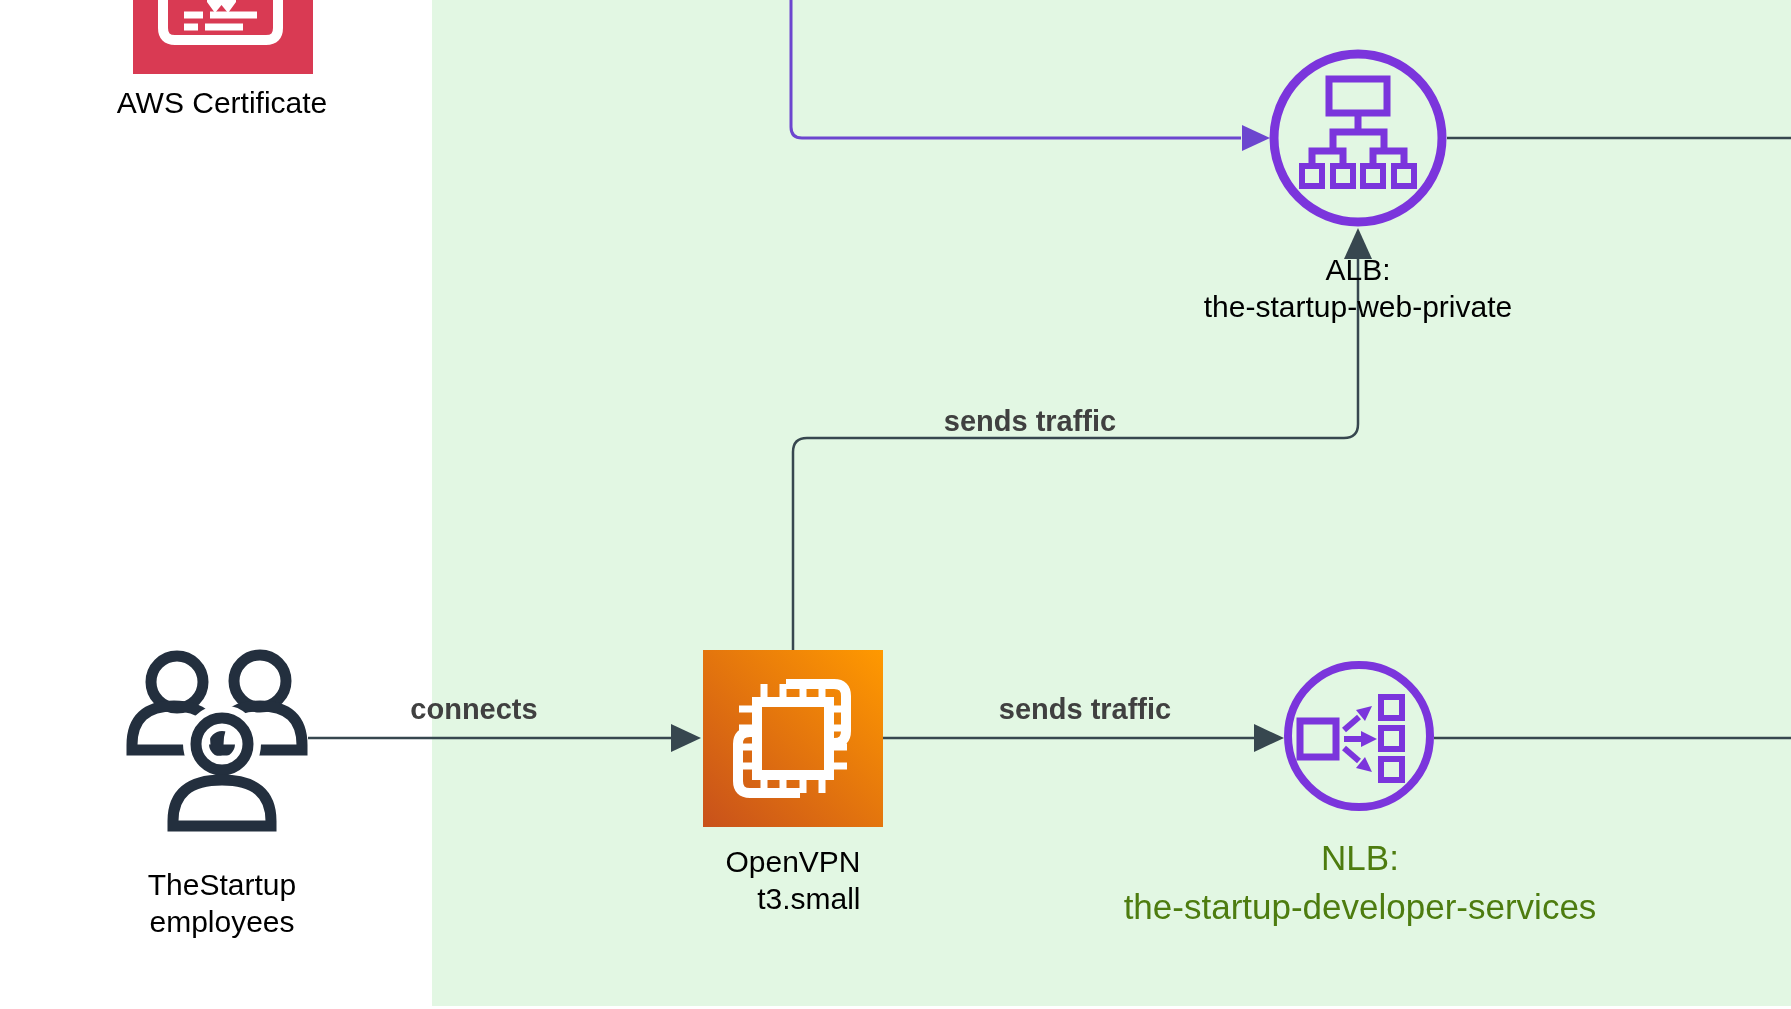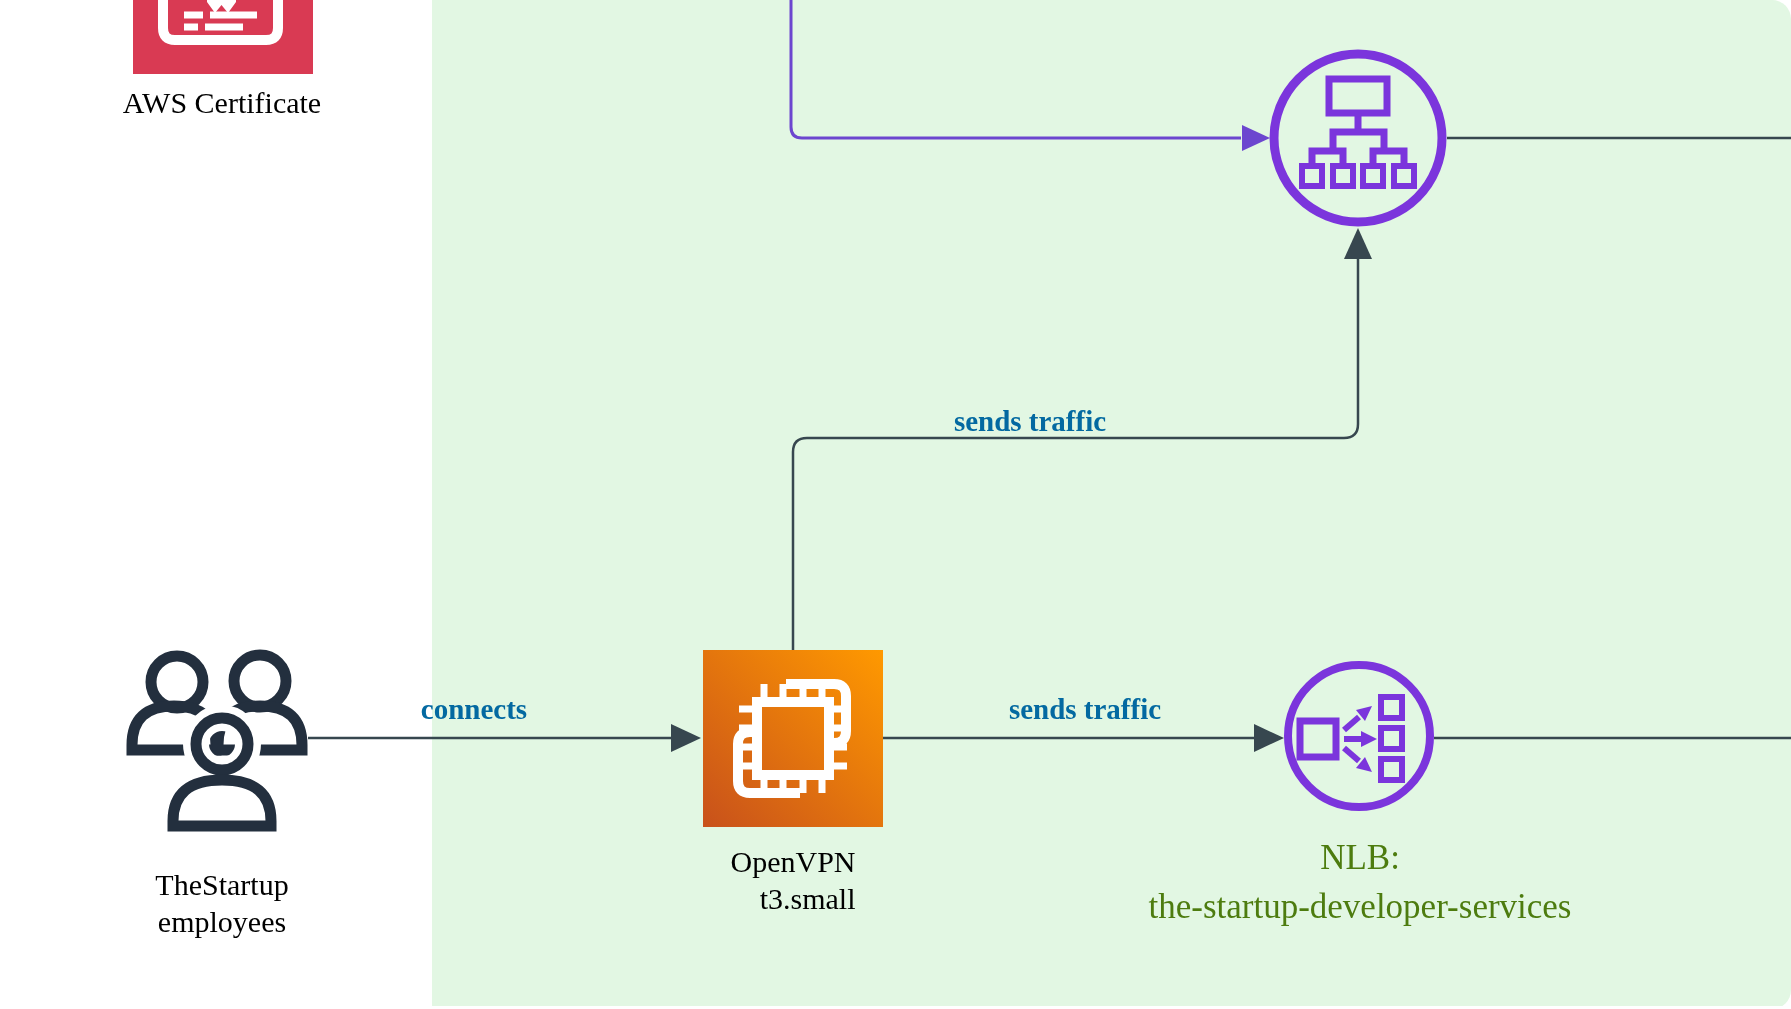--- a/index.html
+++ b/index.html
@@ -1,33 +1,32 @@
 <!DOCTYPE html>
 <html><head>
 <meta charset="utf-8">
 <style>
   html,body { margin:0; padding:0; background:#fff; }
   .canvas {
     position:relative; width:1791px; height:1009px;
     background:#FFFFFF; overflow:hidden;
-    font-family:Liberation Serif, serif;
-    border-radius:19px;
+    font-family:Liberation Sans, sans-serif;
   }
   .green-panel {
     position:absolute; left:432px; top:0; width:1359px; height:1006px;
     background:#E2F7E3;
   }
   svg.overlay { position:absolute; left:0; top:0; z-index:1; }
   .label {
     position:absolute; z-index:2; transform:translateX(-50%);
     text-align:center; white-space:nowrap;
   }
   .node-label { font-size:30px; line-height:37px; color:#000000; }
   .nlb-label  { font-size:35px; line-height:49px; color:#4d7c0f; }
-  .edge-label { font-size:29px; font-weight:bold; color:#0369a1; }
+  .edge-label { font-size:29px; font-weight:bold; color:#404040; }
 </style>
 </head>
 <body>
 
 <div class="canvas">
 
   <div class="green-panel"></div>
 
   <svg class="overlay" width="1791" height="1009" viewBox="0 0 1791 1009">
     <defs>
@@ -135,20 +134,24 @@
         <rect x="1381" y="728" width="21" height="21"></rect>
         <rect x="1381" y="759" width="21" height="21"></rect>
       </g>
     </g>
   </svg>
 
   <div class="label node-label" style="left:222px; top:84px;">
     <div>AWS Certificate</div>
   </div>
 
+  <div class="label node-label" style="left:1358px; top:251px;">
+    <div>ALB:</div>
+    <div>the-startup-web-private</div>
+  </div>
 
   <div class="label node-label" style="left:793px; top:843px;text-align:right;">
     <div>OpenVPN</div>
     <div>t3.small</div>
   </div>
 
   <div class="label node-label" style="left:222px; top:866px;">
     <div>TheStartup</div>
     <div>employees</div>
   </div>

